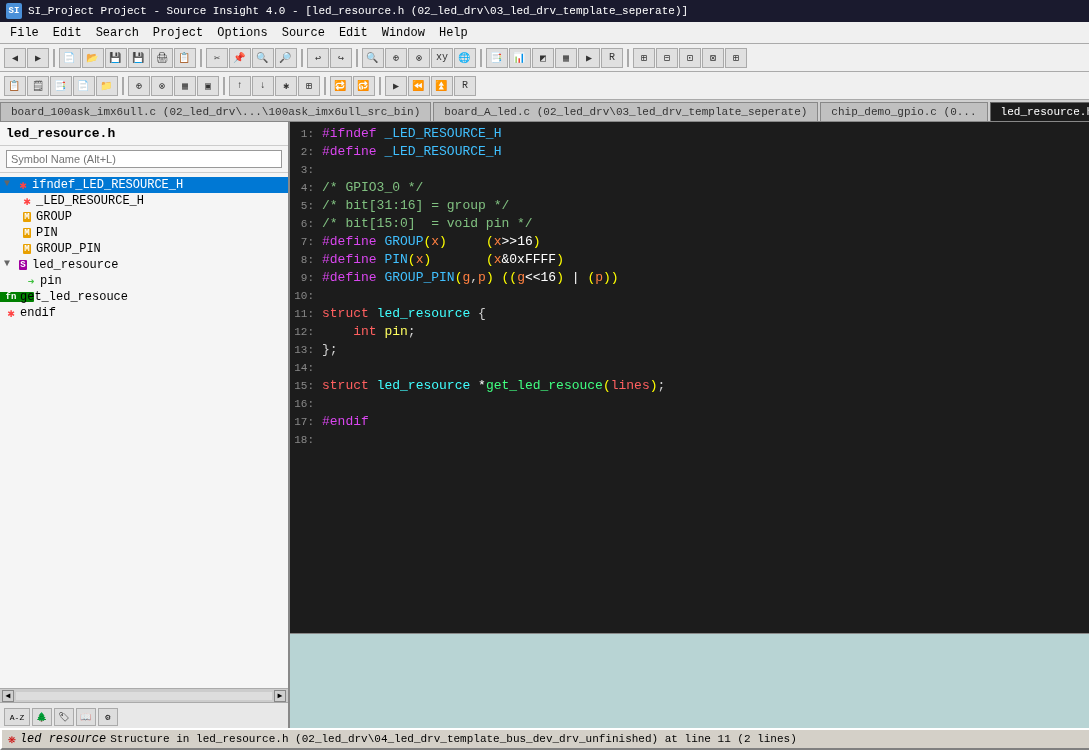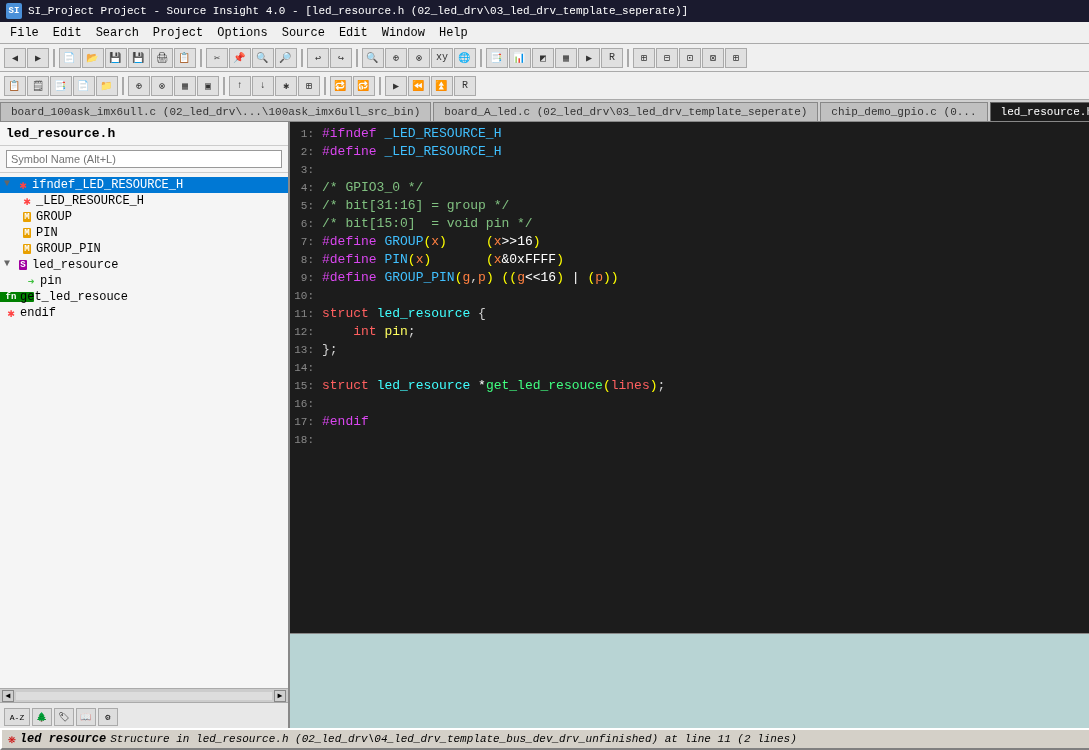--- a/index.html
+++ b/index.html
@@ -64,21 +64,21 @@
     .c-var { color: #ffff60; }
     .c-param { color: #ff8040; }
     .c-paren { color: #ffff00; }
     .c-op { color: #ffffff; }
     .c-punct { color: #d0d0d0; }
     .c-func { color: #40ff80; }
 
     
     #bottom-bar { background: #d4d0c8; border-top: 2px solid #fff; border-left: 2px solid #fff; border-bottom: 2px solid #808080; display: flex; align-items: center; padding: 2px 6px; height: 22px; font-size: 12px; }
     #bottom-bar .status-icon { color: #c00; font-weight: bold; font-size: 13px; margin-right: 4px; }
-    #bottom-bar .status-text { color: #000; font-size: 11px; font-style: italic; }
+    #bottom-bar .status-text { color: #000; font-size: 11px; }
 
     
     #code-bottom { height: 95px; background: #b8d4d4; border-top: 1px solid #888; }
 
     
     #left-panel-scroll { height: 14px; background: #ccc; border-top: 1px solid #aaa; display: flex; align-items: center; justify-content: space-between; padding: 0 2px; }
     .scroll-arrow { width: 12px; height: 12px; background: #d0d0d0; border: 1px solid #888; display: flex; align-items: center; justify-content: center; font-size: 8px; cursor: pointer; }
 
     
     #toolbar2 { background: #f0f0f0; border-bottom: 1px solid #aaa; padding: 2px 4px; height: 28px; display: flex; align-items: center; gap: 1px; }
@@ -362,15 +362,15 @@
 
     </div>
 
     <div id="code-bottom"></div>
   </div>
 
 </div>
 
 <div id="bottom-bar">
   <span class="status-icon">❋</span>
-  <span style="font-weight:bold;font-style:italic;margin-right:4px;">led resource</span>
+  <span style="font-weight:normal;font-style:italic;margin-right:4px;">led resource</span>
   <span class="status-text">Structure in led_resource.h (02_led_drv\04_led_drv_template_bus_dev_drv_unfinished) at line 11 (2 lines)</span>
 </div>
 
 </body></html>

